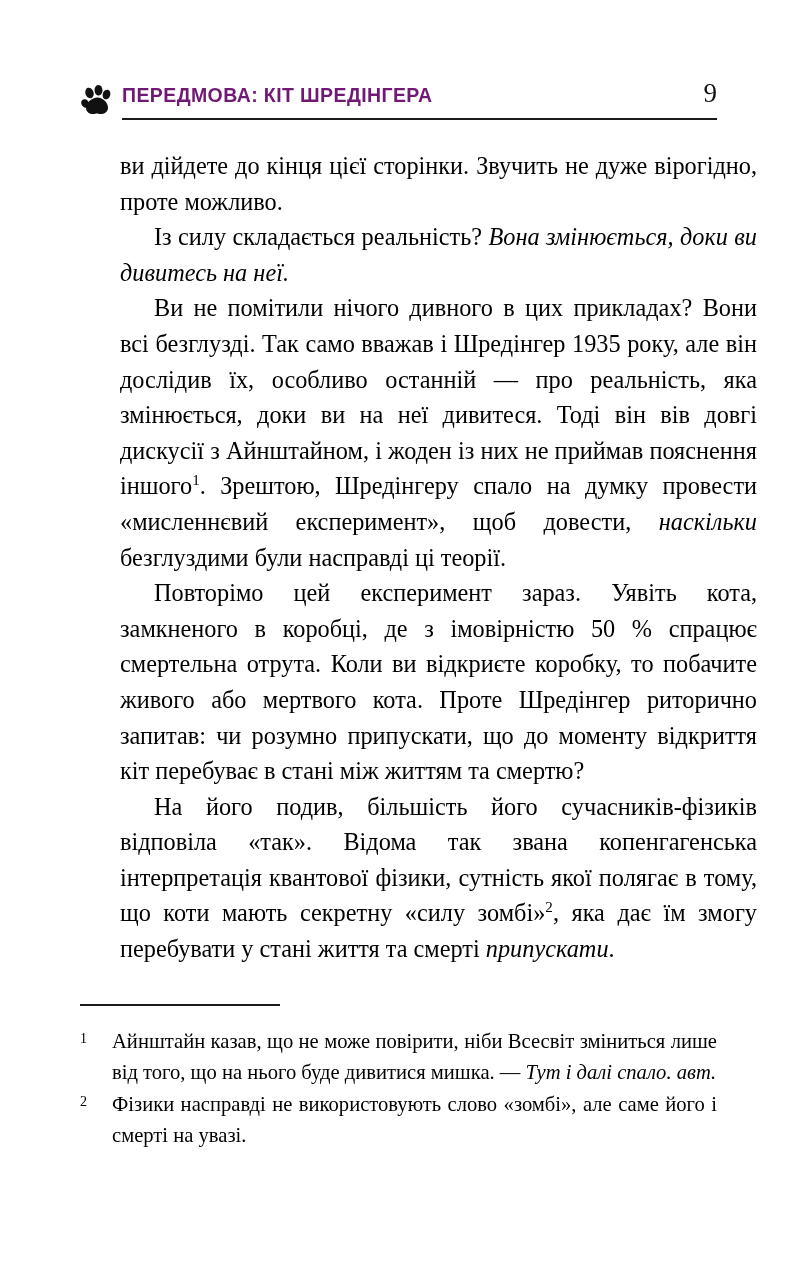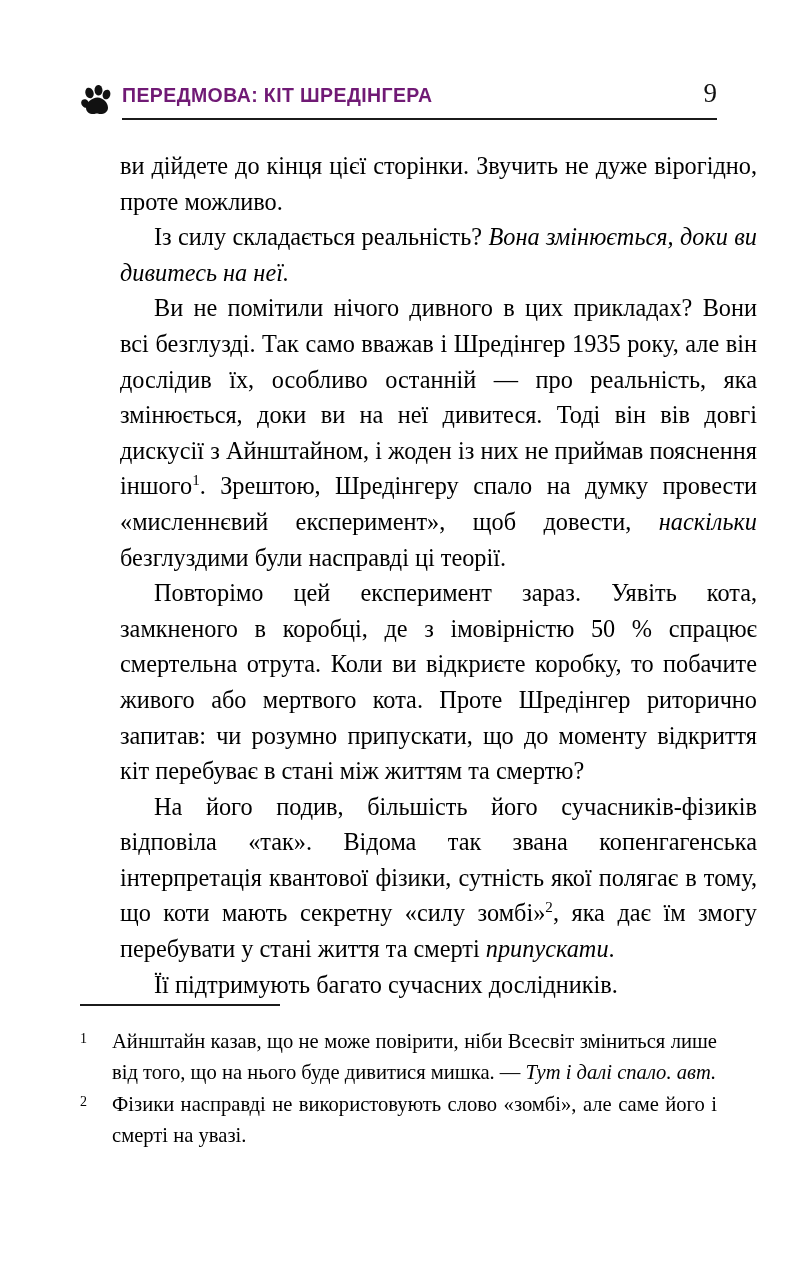--- a/index.html
+++ b/index.html
@@ -142,21 +142,20 @@
     <div class="header-rule"></div>
     <div class="page-number">9</div>
   </div>
 
   <div class="body" id="body-root">
       <p class="para"><span>ви дійдете до кінця цієї сторінки. Звучить не дуже вірогідно, проте можливо.</span></p>
       <p class="para indent"><span>Із силу складається реальність? </span><i>Вона змінюється, доки ви дивитесь на неї.</i></p>
       <p class="para indent"><span>Ви не помітили нічого дивного в цих прикладах? Вони всі безглузді. Так само вважав і Шредінгер 1935 року, але він дослідив їх, особливо останній — про реальність, яка змінюється, доки ви на неї дивитеся. Тоді він вів довгі дискусії з Айнштайном, і жоден із них не приймав пояснення іншого</span><sup>1</sup><span>. Зрештою, Шредінгеру спало на думку провести «мисленнєвий експеримент», щоб довести, </span><i>наскільки</i><span> безглуздими були насправді ці теорії.</span></p>
       <p class="para indent"><span>Повторімо цей експеримент зараз. Уявіть кота, замкненого в коробці, де з імовірністю 50 % спрацює смертельна отрута. Коли ви відкриєте коробку, то побачите живого або мертвого кота. Проте Шредінгер риторично запитав: чи розумно припускати, що до моменту відкриття кіт перебуває в стані між життям та смертю?</span></p>
       <p class="para indent"><span>На його подив, більшість його сучасників-фізиків відповіла «так». Відома так звана копенгагенська інтерпретація квантової фізики, сутність якої полягає в тому, що коти мають секретну «силу зомбі»</span><sup>2</sup><span>, яка дає їм змогу перебувати у стані життя та смерті </span><i>припускати</i><span>.</span></p>
-      <p class="para indent"><span>Її підтримують багато сучасних дослідників.</span></p>
     </div>
 
   <div class="footnotes">
     <div class="fn-rule"></div>
     <div id="footnotes-root">
         <div class="fn"><span class="marker">1</span><span>Айнштайн казав, що не може повірити, ніби Всесвіт зміниться лише від того, що на нього буде дивитися мишка. — </span><i>Тут і далі спало. авт.</i></div>
         <div class="fn"><span class="marker">2</span><span>Фізики насправді не використовують слово «зомбі», але саме його і смерті на увазі.</span></div>
       </div>
   </div>
 

